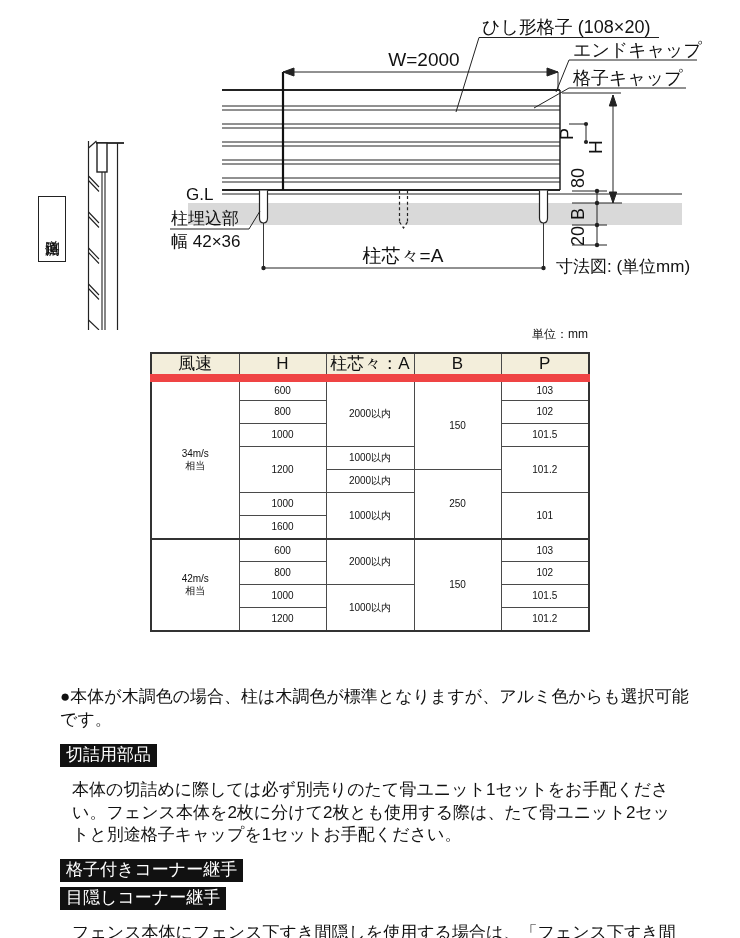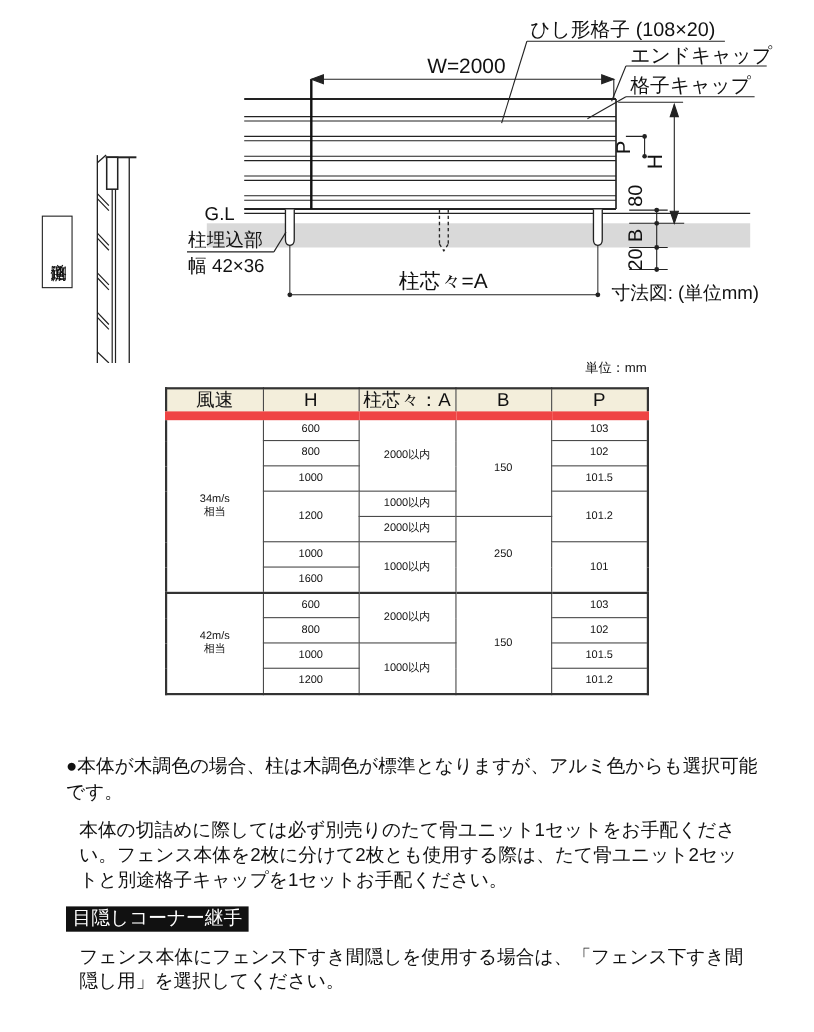--- a/index.html
+++ b/index.html
@@ -249,20 +249,26 @@
     <tr>
       <td>1200</td>
       <td>101.2</td>
     </tr>
   </tbody>
 </table>
 
 <div class="notes">
   <p class="bullet">●本体が木調色の場合、柱は木調色が標準となりますが、アルミ色からも選択可能です。</p>
 
+  <div class="note-title">
+    <span class="badge">切詰用部品</span>
+  </div>
   <p>本体の切詰めに際しては必ず別売りのたて骨ユニット1セットをお手配ください。フェンス本体を2枚に分けて2枚とも使用する際は、たて骨ユニット2セットと別途格子キャップを1セットお手配ください。</p>
 
+  <div class="note-title">
+    <span class="badge">格子付きコーナー継手</span>
+  </div>
 
   <div class="note-title">
     <span class="badge">目隠しコーナー継手</span>
   </div>
   <p>フェンス本体にフェンス下すき間隠しを使用する場合は、「フェンス下すき間隠し用」を選択してください。</p>
 </div>
 
 </body></html>

